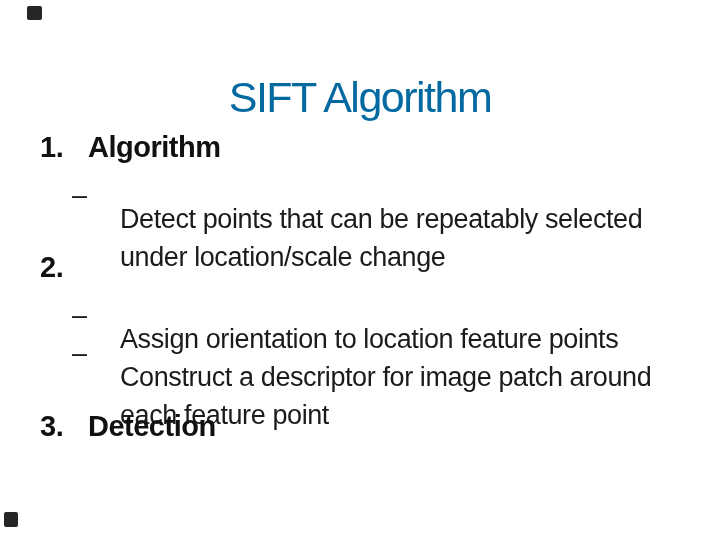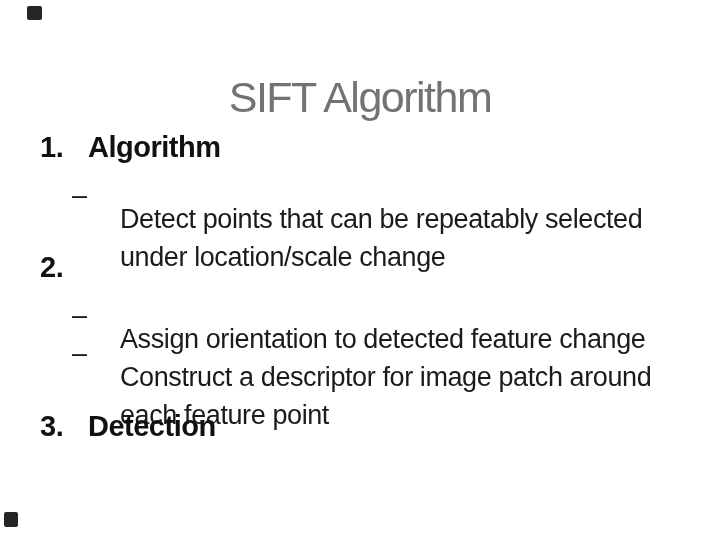--- a/index.html
+++ b/index.html
@@ -22,21 +22,21 @@
   }
   .slide-title {
     position: absolute;
     left: 0;
     right: 0;
     top: 44px;
     text-align: center;
     font-size: 43px;
     font-weight: 400;
     letter-spacing: -1.5px;
-    color: #737373;
+    color: #0369a1;
     white-space: nowrap;
   }
   .numbered-item {
     position: absolute;
     left: 40px;
     display: flex;
     font-size: 29px;
     font-weight: 700;
     letter-spacing: -0.5px;
     color: #111111;
@@ -106,21 +106,21 @@
     <span class="bullet-dash">–</span>
     <span class="bullet-text">Detect points that can be repeatably selected under location/scale change</span>
   </div>
 
   <div class="numbered-item" id="item-2">
     <span class="item-number">2.</span>
   </div>
 
   <div class="bullet-item" id="bullet-2">
     <span class="bullet-dash">–</span>
-    <span class="bullet-text">Assign orientation to detected feature change</span>
+    <span class="bullet-text">Assign orientation to location feature points</span>
   </div>
 
   <div class="bullet-item" id="bullet-3">
     <span class="bullet-dash">–</span>
     <span class="bullet-text">Construct a descriptor for image patch around each feature point</span>
   </div>
 
   <div class="numbered-item" id="item-3">
     <span class="item-number">3.</span>
     <span class="item-label">Detection</span>

